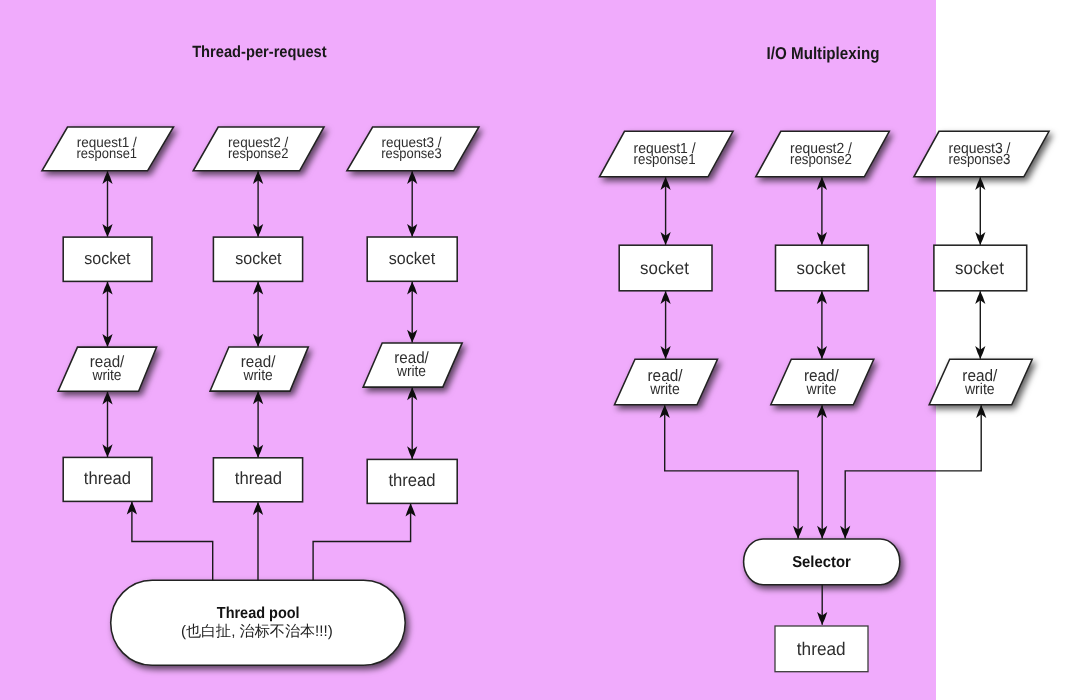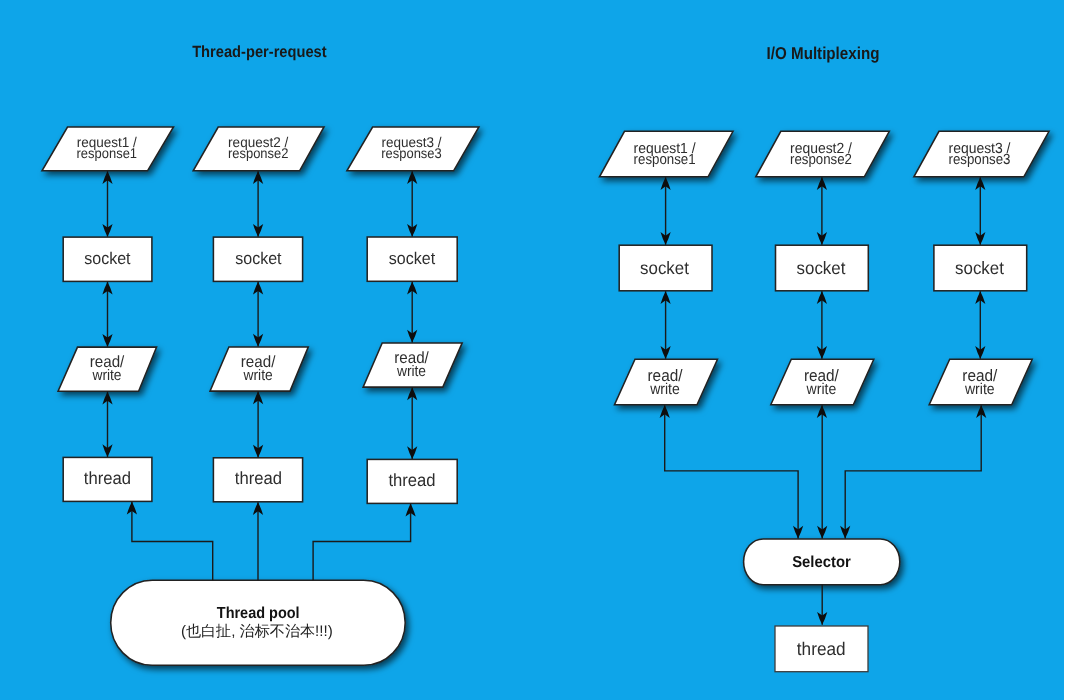--- a/index.html
+++ b/index.html
@@ -1,19 +1,19 @@
 <!DOCTYPE html>
 <html><head>
 <meta charset="utf-8">
 <title>Thread-per-request vs I/O Multiplexing</title>
 <style>
   html,body{margin:0;padding:0;background:#ffffff;}
   body{width:1080px;height:700px;overflow:hidden;-webkit-font-smoothing:antialiased;
        font-family:"Liberation Sans","DejaVu Sans",sans-serif;color:#1a1a1a;}
-  #stage{position:relative;width:1064px;height:700px;background:#0ea5e9;}
+  #stage{position:relative;width:936px;height:700px;background:#f0abfc;}
   #art{position:absolute;left:0;top:0;}
   text{font-family:"Liberation Sans","DejaVu Sans",sans-serif;text-anchor:middle;
        fill:#2e2e2e;-webkit-font-smoothing:antialiased;
        text-rendering:geometricPrecision;}
   .t-title-l{font-weight:bold;font-size:16.2px;fill:#191919;}
   .t-title-r{font-weight:bold;font-size:17.2px;fill:#191919;}
   .t-req-l  {font-size:14.1px;}
   .t-req-r  {font-size:14.7px;}
   .t-sock-l {font-size:17.0px;}
   .t-sock-r {font-size:17.9px;}

